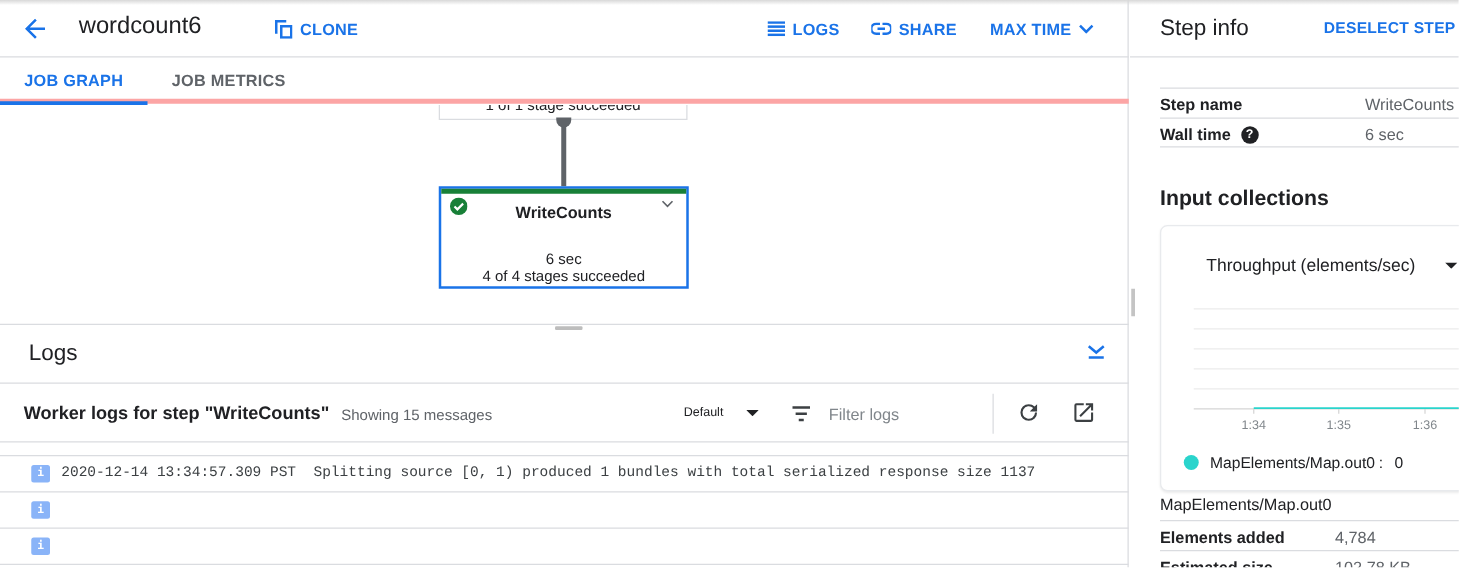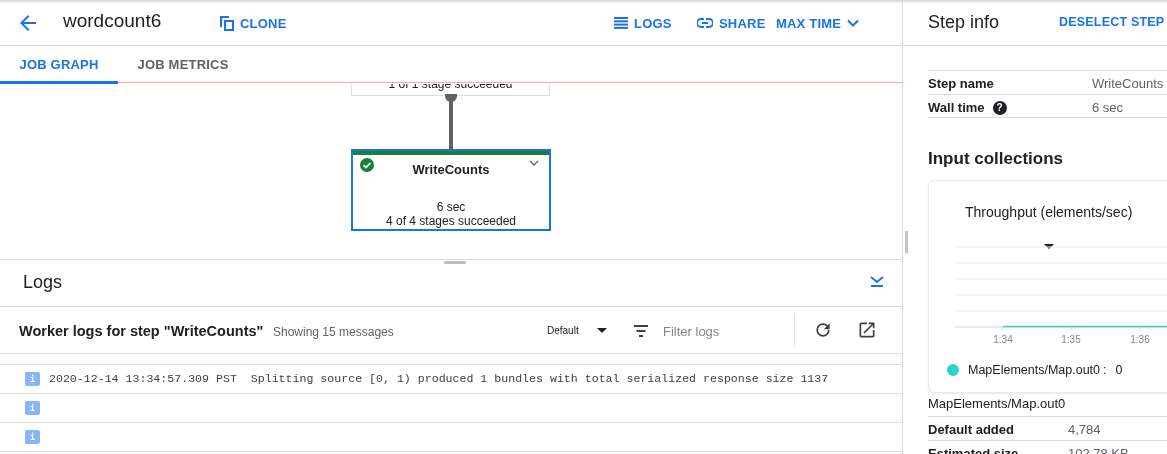--- a/index.html
+++ b/index.html
@@ -12,23 +12,23 @@
   .main { position: absolute; left: 0; top: 0; width: 903px; height: 454px; border-right: 1px solid #dadce0; }
   .header { position: absolute; left: 0; top: 0; width: 903px; height: 46px; border-bottom: 1px solid #dadce0; }
   .back-btn { position: absolute; left: 16px; top: 11px; width: 24px; height: 24px; cursor: pointer; }
   .job-title { position: absolute; left: 63px; top: 10px; font-size: 19px; color: #202124; }
   .hbtn { position: absolute; top: 14px; height: 18px; display: flex; align-items: center; gap: 6px;
     color: #1a73e8; font-size: 13px; font-weight: bold; letter-spacing: .2px; cursor: pointer; }
   .hbtn svg { display: block; }
   .clone-btn { left: 220px; }
   .logs-btn { left: 614px; }
   .share-btn { left: 697px; }
-  .maxtime-btn { left: 776px; text-align: right; }
-
-  .tabs { position: absolute; left: 0; top: 46px; width: 903px; height: 37px; border-bottom: 1px solid #fca5a5; padding-left: 24px; }
+  .maxtime-btn { left: 792px; text-align: right; }
+
+  .tabs { position: absolute; left: 0; top: 46px; width: 903px; height: 37px; border-bottom: 4px solid #fca5a5; padding-left: 24px; }
   .tab { position: absolute; top: 0; height: 37px; line-height: 37px; font-size: 13px; font-weight: bold;
     color: #5f6368; text-align: center; cursor: pointer; letter-spacing: .2px; }
   .tab.active { color: #1a73e8; }
   .tab.active::after { content: ""; position: absolute; left: 0; right: 0; bottom: -1px; height: 3px; background: #1a73e8; }
   .tab-graph { left: 0; width: 118px; }
   .tab-metrics { left: 118px; width: 130px; }
 
   .graph { position: absolute; left: 0; top: 84px; width: 903px; height: 175px; overflow: hidden; }
   .node-prev { position: absolute; left: 351px; top: -30px; width: 199px; height: 42px; border: 1px solid #dadce0; background: #fff;
     text-align: center; font-size: 12px; color: #202124; }
@@ -78,21 +78,21 @@
   .deselect-btn { position: absolute; left: 155px; top: 15px; font-size: 12.5px; font-weight: bold; color: #1a73e8; letter-spacing: .2px; cursor: pointer; white-space: nowrap; }
   .kv { position: absolute; left: 24px; width: 260px; height: 24px; border-top: 1px solid #dadce0; }
   .kv .k { position: absolute; left: 0; top: 5px; font-size: 13px; font-weight: bold; color: #202124; display: flex; align-items: center; gap: 8px; }
   .kv .v { position: absolute; left: 164px; top: 5px; font-size: 13px; color: #5f6368; white-space: nowrap; }
   .kv.last { border-bottom: 1px solid #dadce0; }
   .help-icon { width: 14px; height: 14px; border-radius: 50%; background: #202124; color: #fff; font-size: 10px; font-weight: bold;
     text-align: center; line-height: 14px; cursor: pointer; }
   .section-title { position: absolute; left: 24px; top: 149px; font-size: 17px; font-weight: bold; color: #202124; }
   .chart-card { position: absolute; left: 24px; top: 180px; width: 260px; height: 213px; border: 1px solid #e8eaed; border-radius: 6px;
     box-shadow: 0 1px 2px rgba(0,0,0,.08); background: #fff; }
-  .metric-select { position: absolute; left: 36px; top: 23px; font-size: 14px; color: #202124; display: flex; align-items: center; gap: 24px; cursor: pointer; white-space: nowrap; flex-direction: column; }
+  .metric-select { position: absolute; left: 36px; top: 23px; font-size: 14px; color: #202124; display: flex; align-items: center; gap: 24px; cursor: pointer; white-space: nowrap; }
   .chart-svg { position: absolute; left: 0; top: 0; }
   .legend { position: absolute; left: 18px; top: 182px; display: flex; align-items: center; gap: 9px; font-size: 12.5px; color: #202124; white-space: nowrap; }
   .legend-dot { width: 12px; height: 12px; border-radius: 50%; }
   .coll-name { position: absolute; left: 24px; top: 396px; font-size: 13px; color: #202124; }
   .kv2 { position: absolute; left: 24px; width: 260px; height: 24px; border-top: 1px solid #dadce0; }
   .kv2 .k { position: absolute; left: 0; top: 5px; font-size: 13px; font-weight: bold; color: #202124; }
   .kv2 .v { position: absolute; left: 140px; top: 5px; font-size: 13px; color: #5f6368; }
 </style>
 </head>
 <body>
@@ -267,20 +267,20 @@
     <div class="legend">
       <span class="legend-dot" style="background:#2ad4cc;"></span>
       <span>MapElements/Map.out0</span>
         <span style="margin-left:-6px;">:</span>
       <span>0</span>
     </div>
   </div>
 
   <div class="coll-name">MapElements/Map.out0</div>
   <div class="kv2" style="top:416px;">
-    <div class="k">Default added</div>
+    <div class="k">Elements added</div>
     <div class="v">4,784</div>
   </div>
   <div class="kv2" style="top:440px;">
     <div class="k">Estimated size</div>
     <div class="v">102.78 KB</div>
   </div>
 </div>
 
 </body></html>

